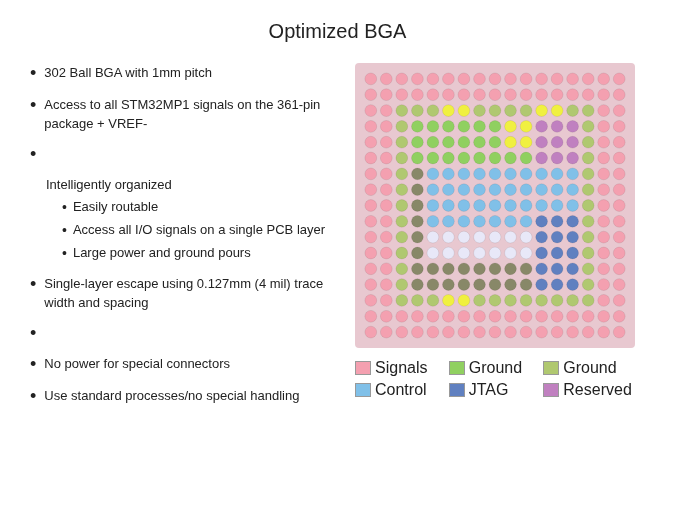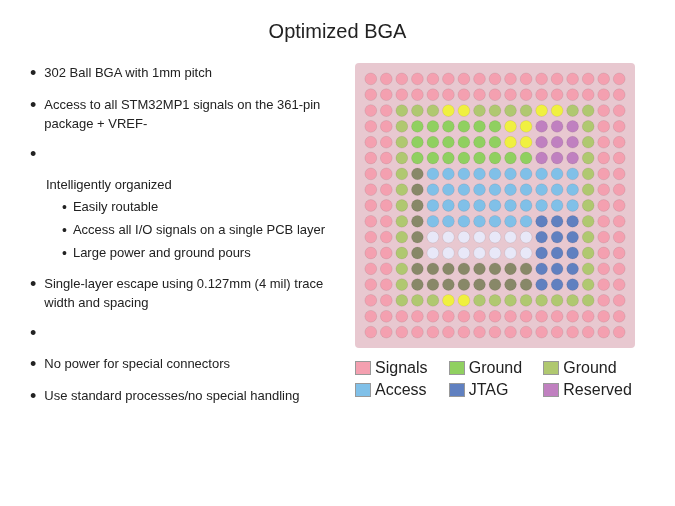--- a/index.html
+++ b/index.html
@@ -445,21 +445,21 @@
       <div class="legend-item">
         <div class="legend-color" style="background:#90d060;"></div>
         <span>Ground</span>
       </div>
       <div class="legend-item">
         <div class="legend-color" style="background:#b0c870;"></div>
         <span>Ground</span>
       </div>
       <div class="legend-item">
         <div class="legend-color" style="background:#80c0e8;"></div>
-        <span>Access</span>
+        <span>Control</span>
       </div>
       <div class="legend-item">
         <div class="legend-color" style="background:#6080c0;"></div>
         <span>JTAG</span>
       </div>
       <div class="legend-item">
         <div class="legend-color" style="background:#c080c0;"></div>
         <span>Reserved</span>
       </div>
     </div>

